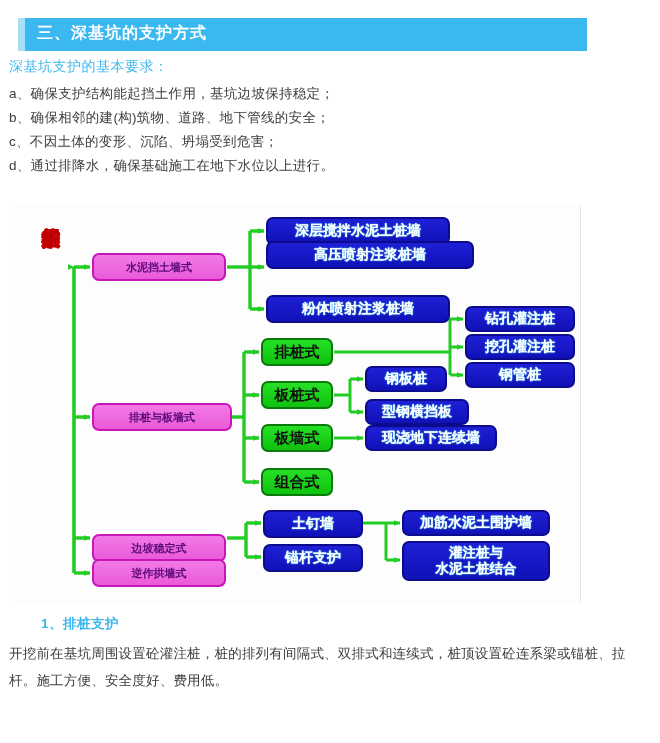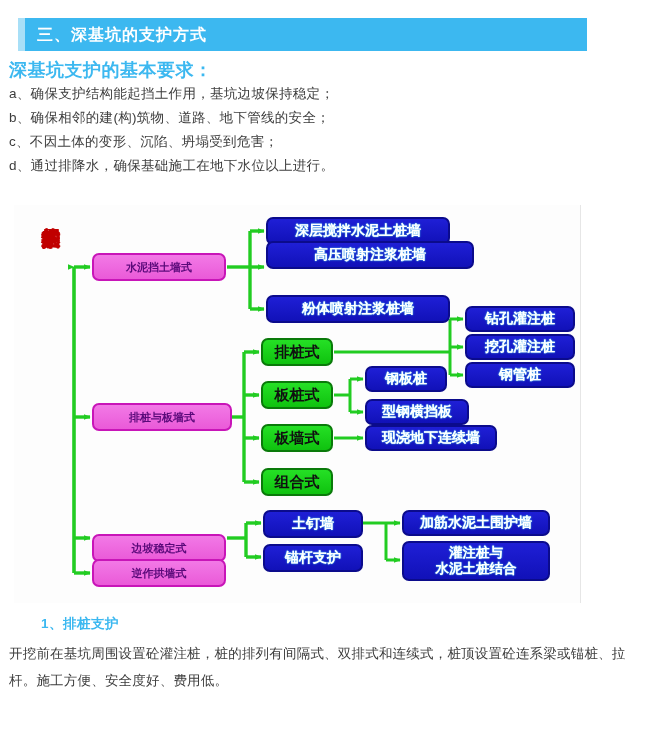--- a/index.html
+++ b/index.html
@@ -13,27 +13,27 @@
   
   .section-header{
     position:absolute;left:18px;top:18px;width:569px;height:33px;
     background:#3cb8f0;display:flex;align-items:center;
   }
   .section-header .accent{
     width:7px;height:33px;background:#a8dff7;flex:0 0 auto;
   }
   .section-header .htitle{
     color:#ffffff;font-size:16px;font-weight:bold;letter-spacing:1px;
-    padding-left:12px;line-height:33px;white-space:nowrap;
+    padding-left:12px;line-height:33px;white-space:nowrap;font-family:Liberation Mono, monospace;
   }
 
   
   .subhead{
     position:absolute;left:9px;top:58px;
-    color:#3cb8f0;font-size:18px;font-weight:bold;letter-spacing:.5px;
+    color:#3cb8f0;font-size:14px;font-weight:normal;letter-spacing:.5px;
     white-space:nowrap;
   }
   .req-list{
     position:absolute;left:9px;top:82px;width:640px;
     margin:0;padding:0;list-style:none;
   }
   .req-list li{
     color:#3c3c3c;font-size:13.5px;line-height:24px;white-space:nowrap;
     letter-spacing:.3px;
   }

